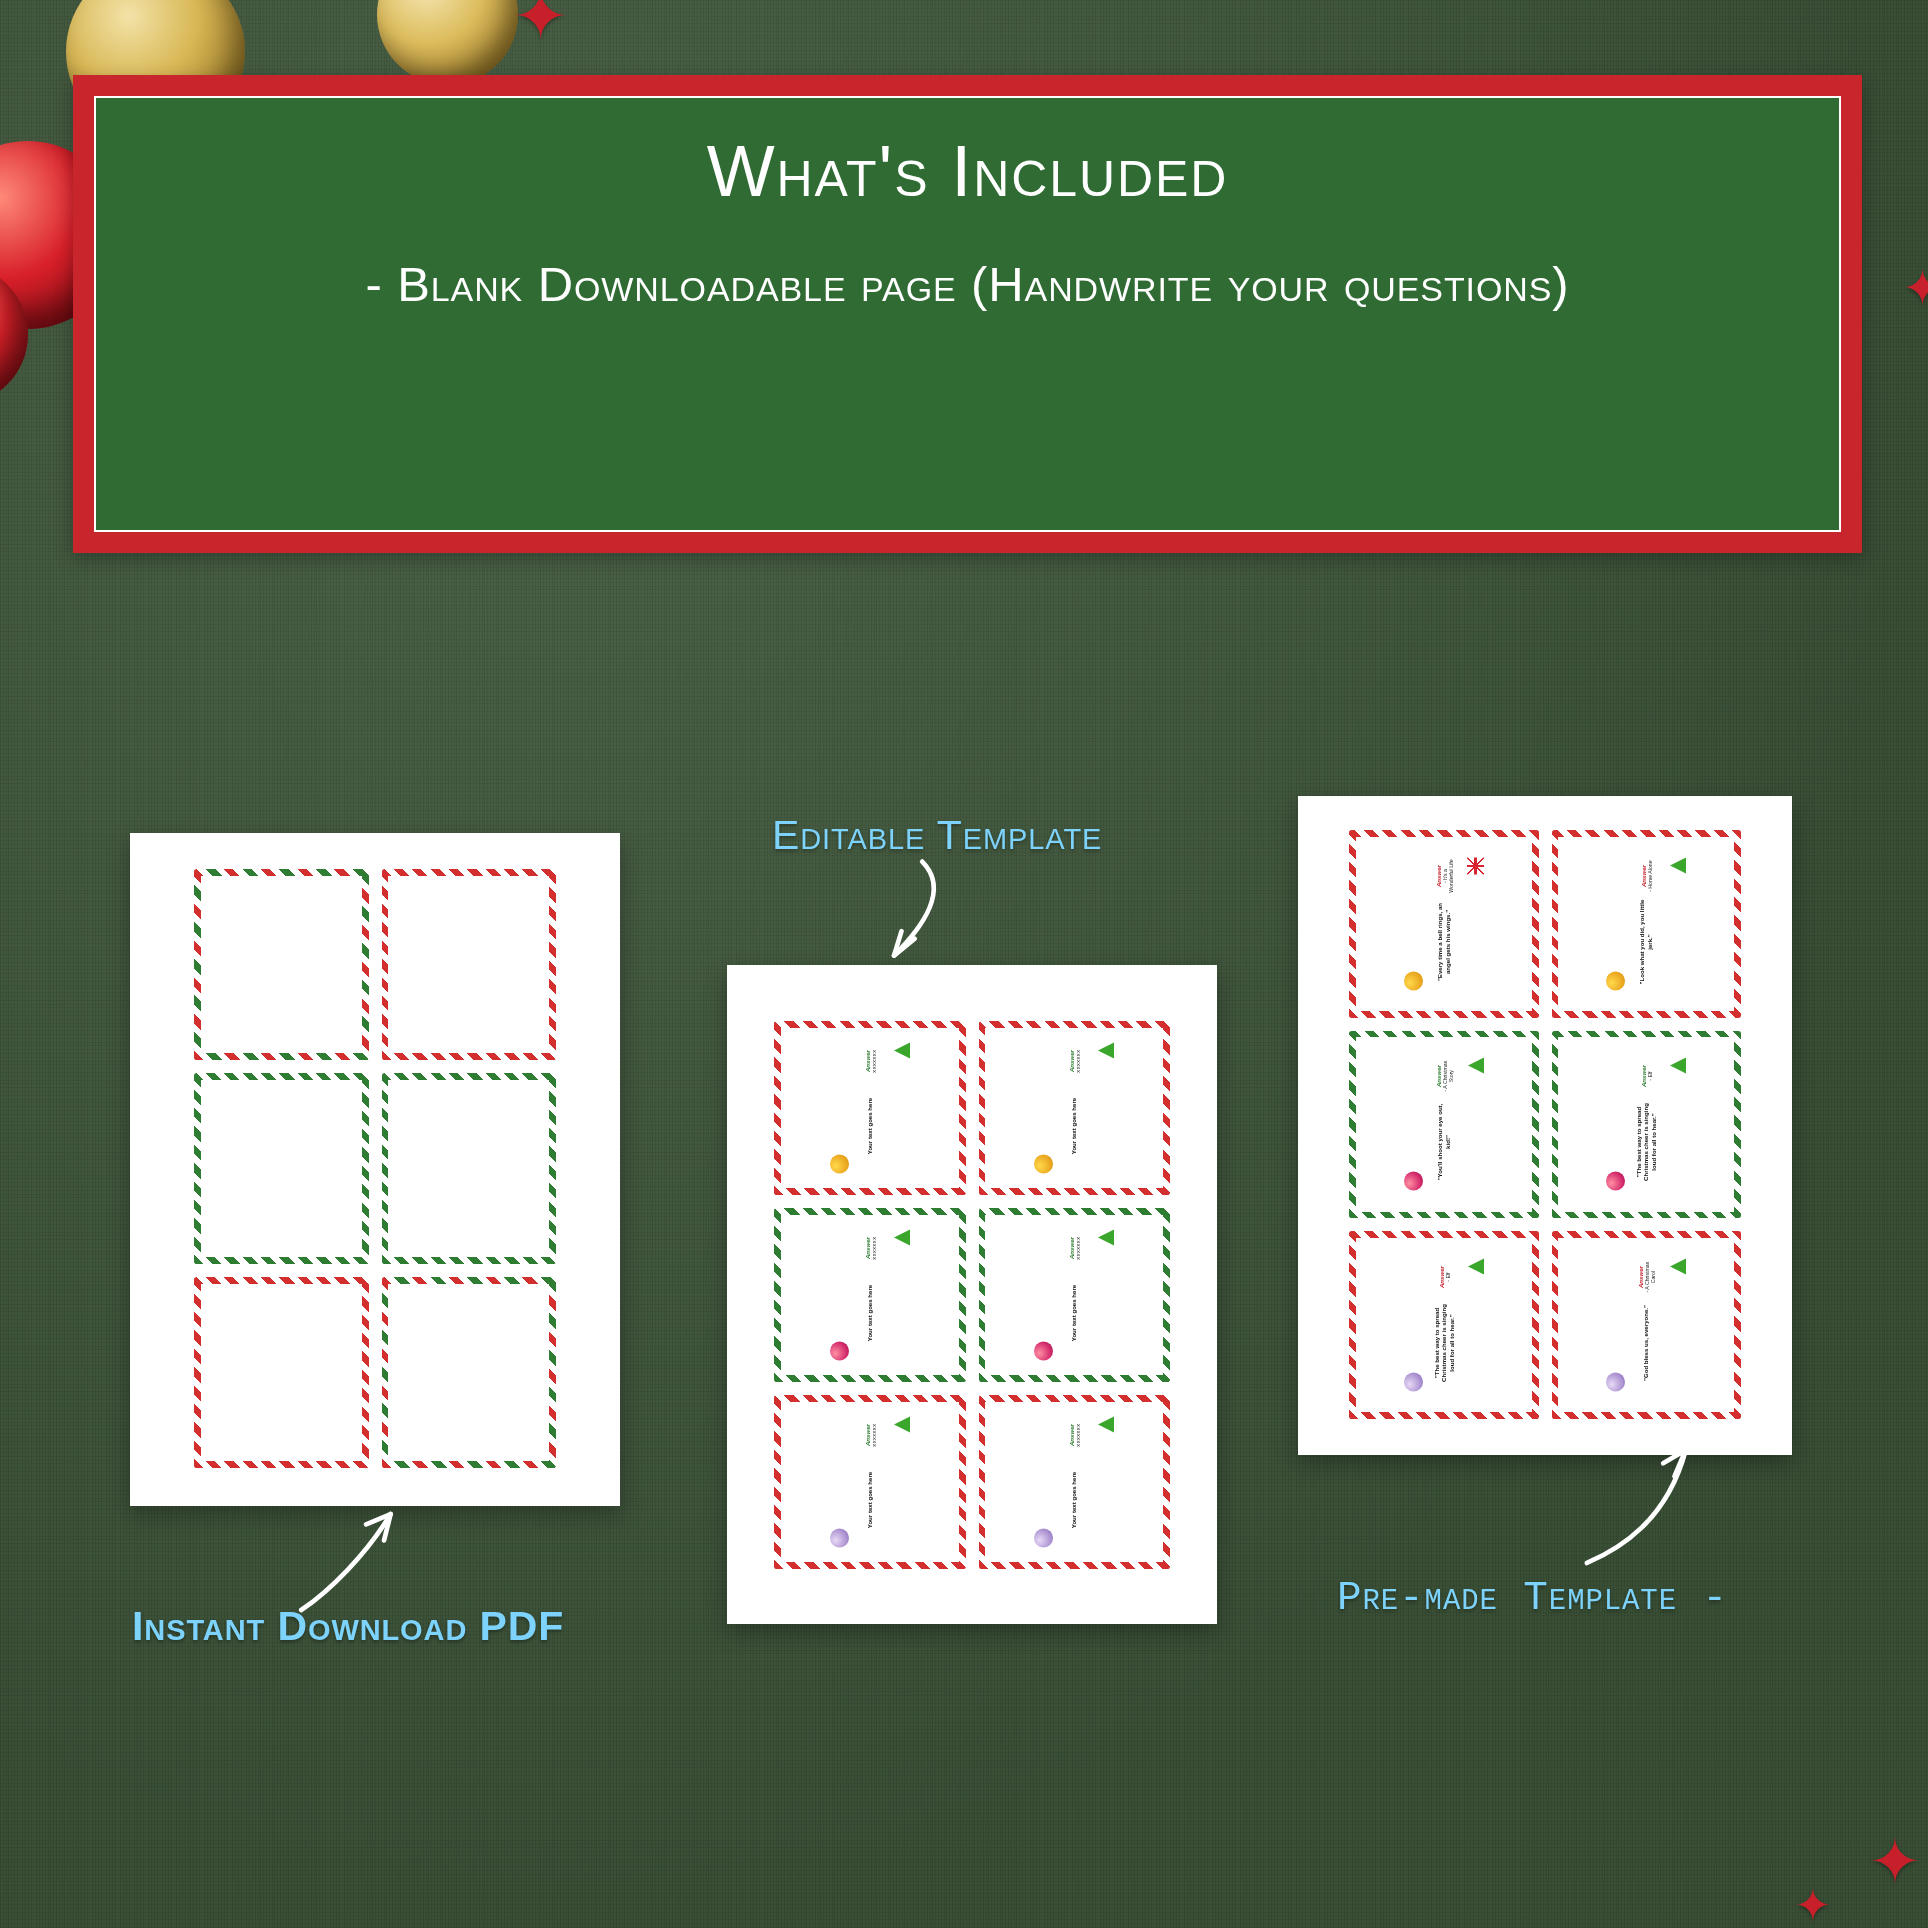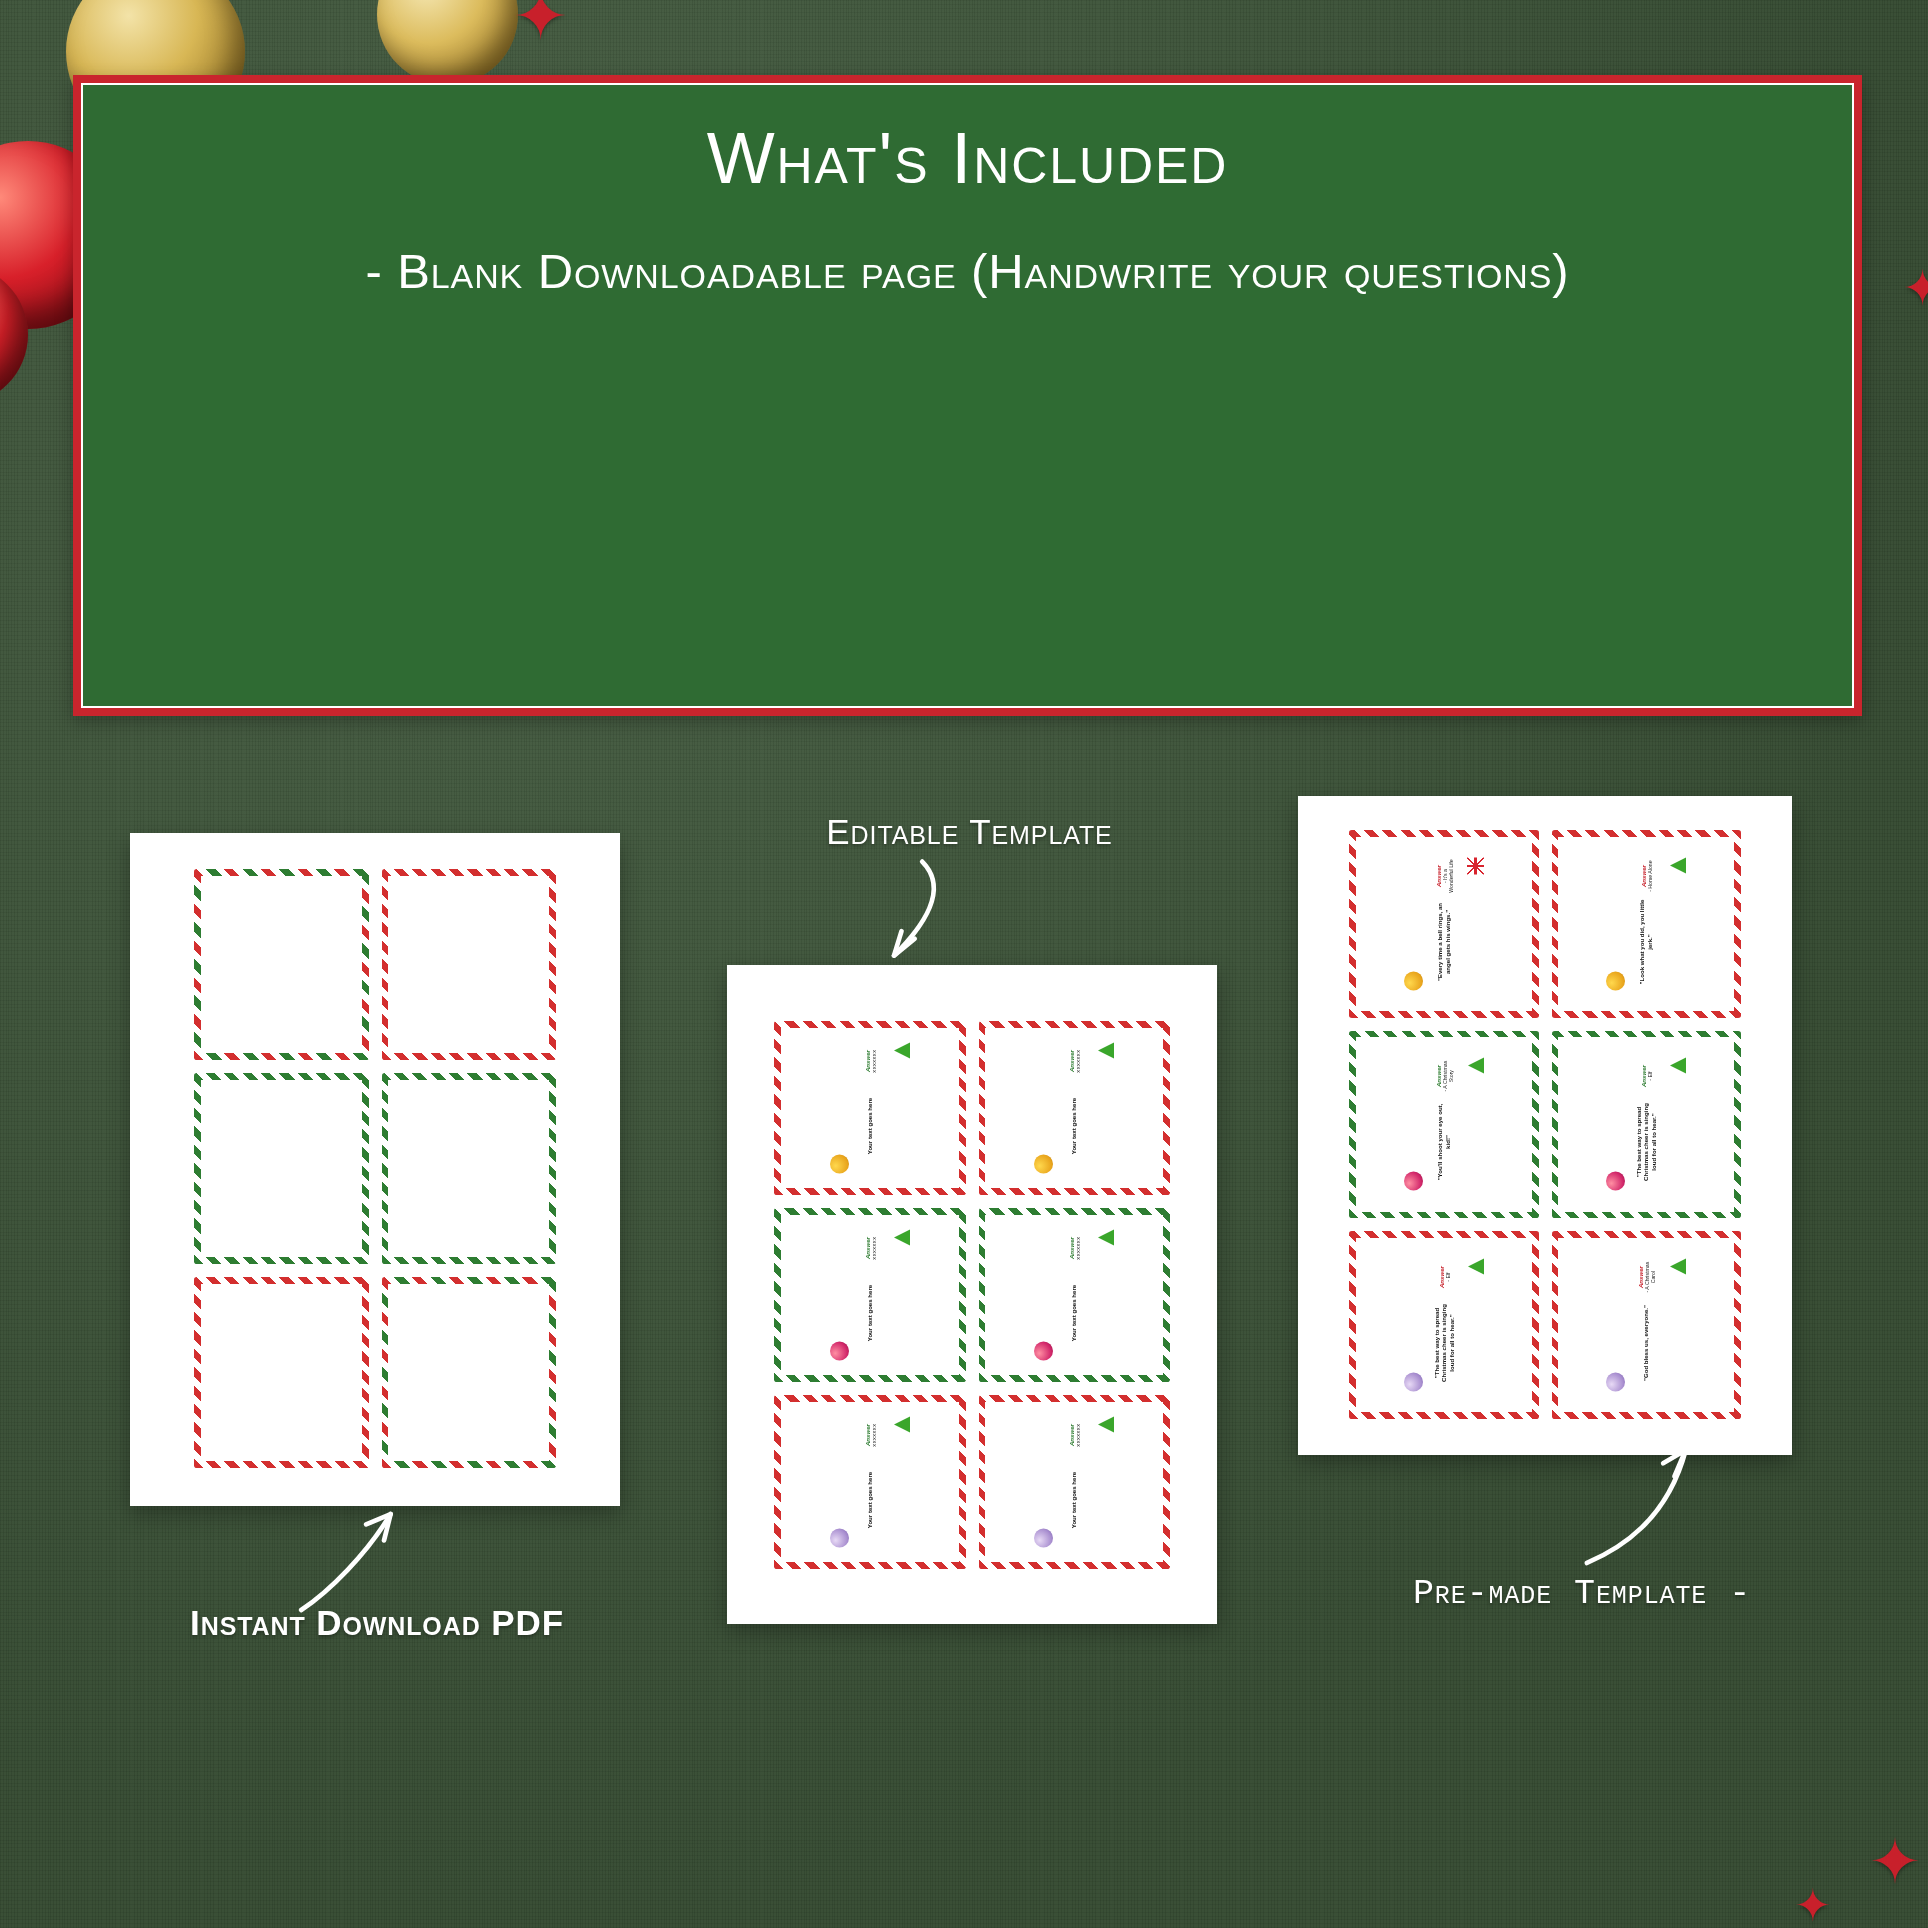--- a/index.html
+++ b/index.html
@@ -56,23 +56,23 @@
   }
   .star-1 { left: 513px; top: -17px; font-size: 66px; }
   .star-2 { left: 1902px; top: 264px; font-size: 49px; }
   .star-3 { left: 1869px; top: 1831px; font-size: 62px; }
   .star-4 { left: 1794px; top: 1883px; font-size: 45px; }
 
   
   .banner {
     position: absolute;
     left: 73px; top: 75px;
-    width: 1789px; height: 641px;
+    width: 1789px; height: 478px;
     background: #c9252d;
-    padding: 8px;
+    padding: 21px;
     box-shadow: 0 5.6px 17px rgba(0,0,0,0.28);
   }
   .banner-inner {
     width: 100%; height: 100%;
     background: #2f6b33;
     border: 2.8px solid #ffffff;
     display: flex;
     flex-direction: column;
     align-items: center;
     padding-top: 32px;
@@ -226,25 +226,25 @@
   }
   .answer-text {
     font-size: 5.2px;
     color: #222;
     text-align: center;
   }
 
   
   .anno {
     position: absolute;
-    color: #ffffff;
-    font-size: 35px;
+    color: #7dd3fc;
+    font-size: 41px;
     font-variant: small-caps;
     letter-spacing: 0.9px;
-    text-align: center;
+    text-align: left;
     line-height: 1.25;
     text-shadow: 0 1.9px 3.8px rgba(0,0,0,0.35);
   }
   .anno-editable { left: 772px; top: 810px; width: 395px; }
   .anno-instant  { left: 132px; top: 1601px; width: 490px; font-weight: bold; }
   .anno-premade  { left: 1337px; top: 1573px; width: 490px; font-family: Liberation Mono, monospace; }
   .arrow-svg { position: absolute; overflow: visible; }
 </style>
 </head>
 <body>

